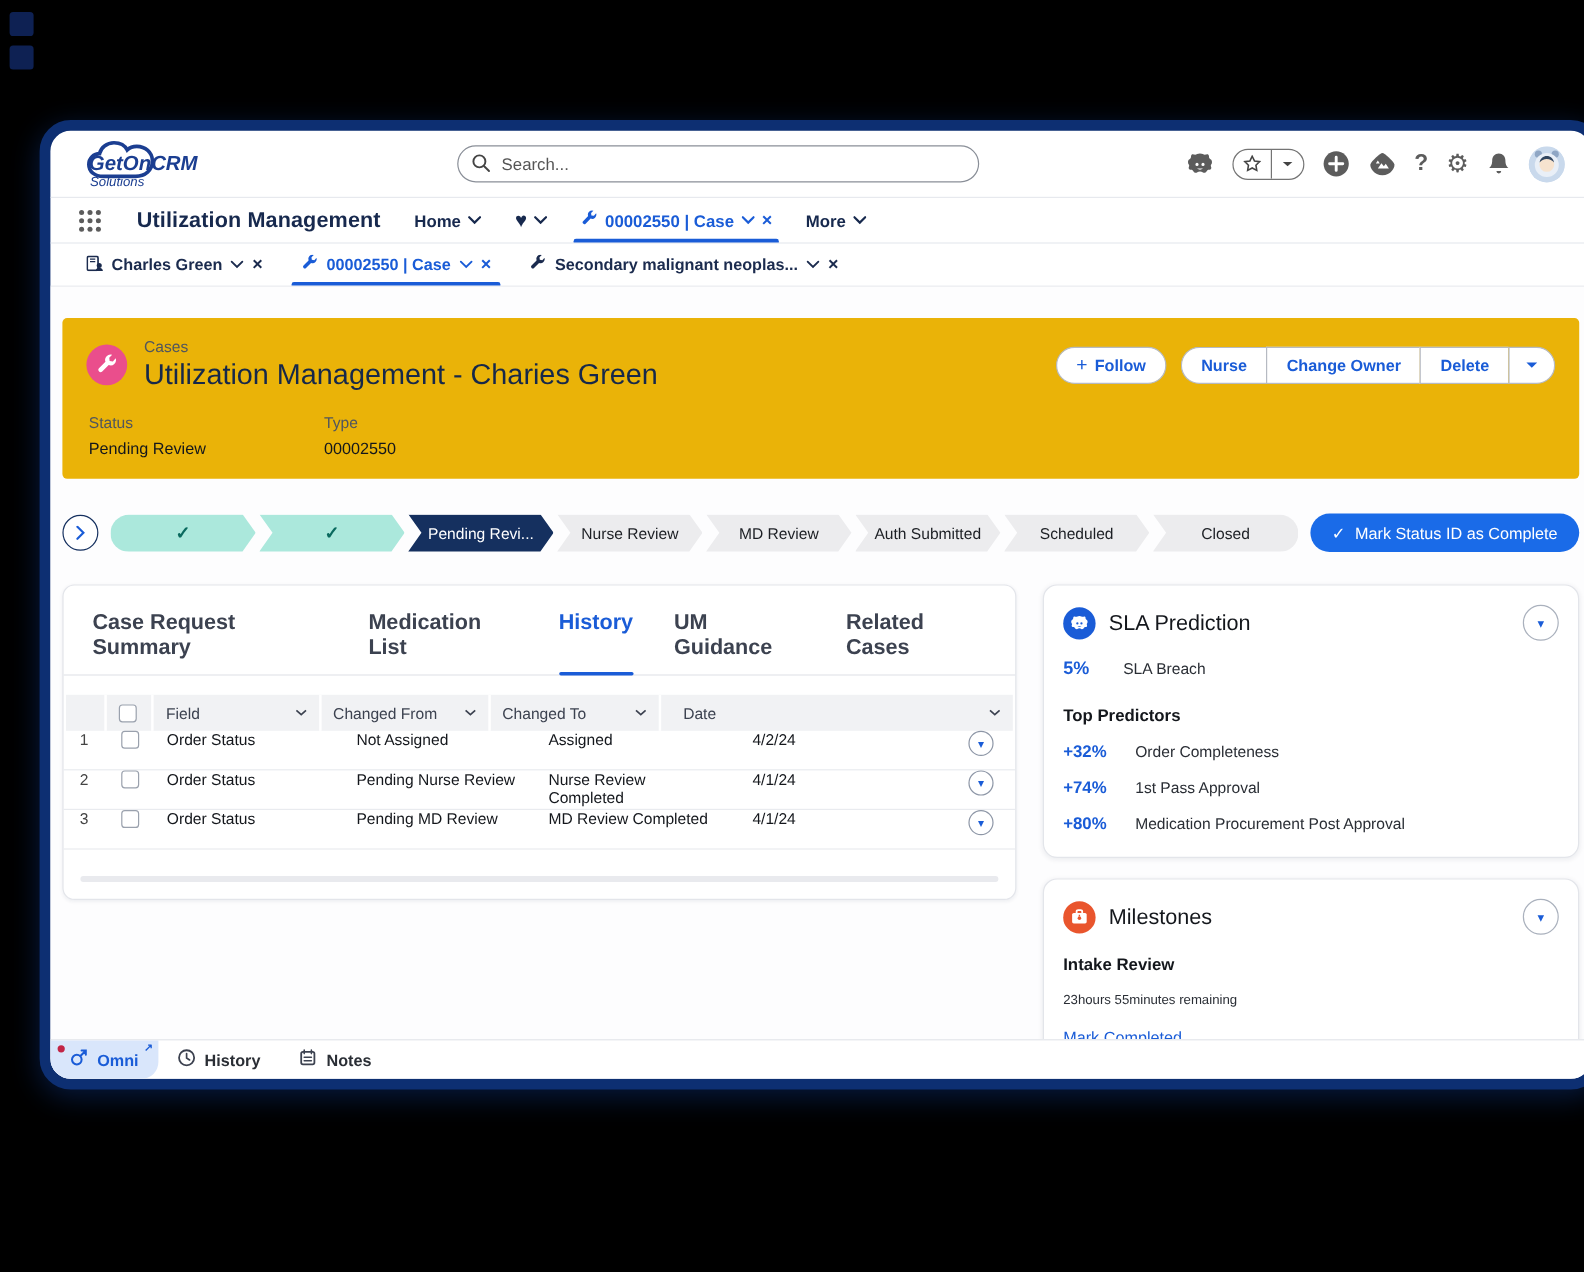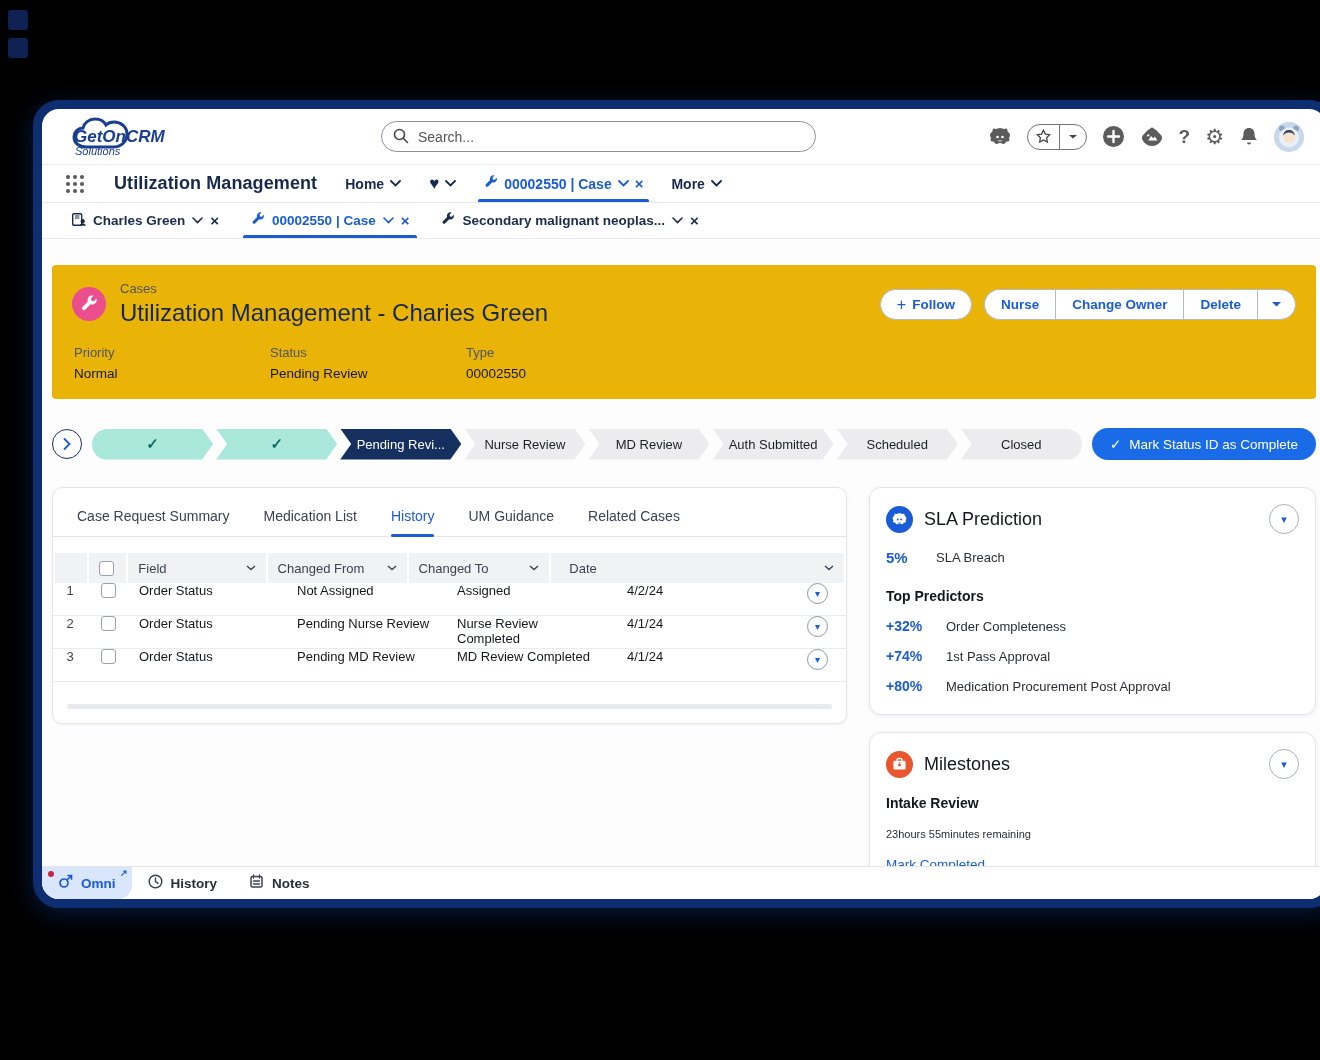--- a/index.html
+++ b/index.html
@@ -83,21 +83,21 @@
   .stage.last { border-radius:0 16px 16px 0; clip-path:polygon(0 0, 100% 0, 100% 100%, 0 100%, 11px 50%); }
   .stage.complete { background:#abe8dc; color:#0a6a5f; font-size:15px; font-weight:bold; }
   .stage.current { background:#15305f; color:#fff; }
   .stage.upcoming { background:#ececee; color:#1c1f24; }
   .mark-btn { height:32px; background:#1a6be8; color:#fff; border:none; border-radius:16px; font-size:13.5px; display:flex; align-items:center; gap:8px; padding:0 18px; cursor:pointer; flex:none; font-family:"Liberation Sans", sans-serif; }
 
   
   .main-cols { display:flex; gap:22px; margin-top:27px; align-items:flex-start; }
   .record-card { width:795px; background:#fff; border:1px solid #e3e5ea; border-radius:10px; box-shadow:0 1px 3px rgba(20,30,60,.06); padding-top:14px; min-height:218px; }
   .record-tabs { display:flex; gap:34px; padding:0 24px; border-bottom:1px solid #e3e5ea; }
-  .rtab { font-size:14px; font-weight:normal; color:#3c4250; padding:6px 0 12px; cursor:pointer; position:relative; }
+  .rtab { font-size:18px; font-weight:bold; color:#3c4250; padding:6px 0 12px; cursor:pointer; position:relative; }
   .rtab.active { color:#1a5cd7; }
   .rtab.active::after { content:""; position:absolute; left:0; right:0; bottom:-1px; height:3px; background:#1a5cd7; border-radius:2px; }
 
   .htable { margin:16px 0 0; width:100%; }
   .hrow { display:flex; align-items:flex-start; height:33px; border-bottom:1px solid #e9ebef; }
   .hrow.header { height:30px; border-bottom:none; margin:0 2px; }
   .cell { font-size:13px; color:#14171c; padding:0 10px; display:flex; align-items:center; }
   .c-num { width:34px; justify-content:center; color:#444; }
   .c-check { width:42px; justify-content:center; }
   .c-field { width:158px; }
@@ -357,24 +357,20 @@
               <button class="btn">
                 <svg width="11" height="7" viewBox="0 0 11 7">
                     <path d="M1 1l4.5 4.5L10 1z" fill="#1a5cd7"></path>
                   </svg>
               </button>
             </span>
           </div>
         </div>
         <div class="case-fields">
           <div class="cfield">
-            <div class="lab">Priority</div>
-            <div class="val">Normal</div>
-          </div>
-          <div class="cfield">
             <div class="lab">Status</div>
             <div class="val">Pending Review</div>
           </div>
           <div class="cfield">
             <div class="lab">Type</div>
             <div class="val">00002550</div>
           </div>
         </div>
       </div>
 

